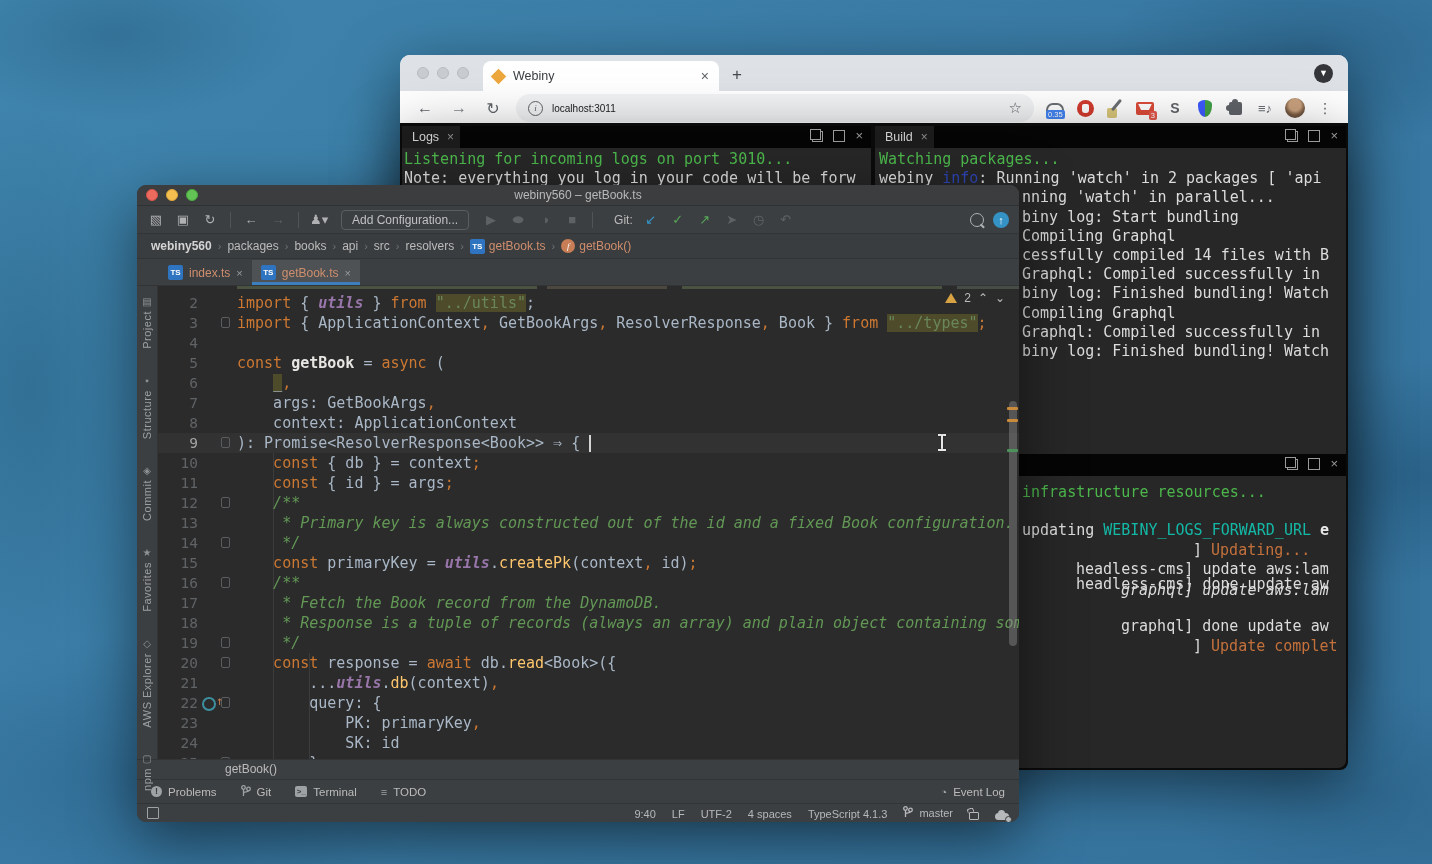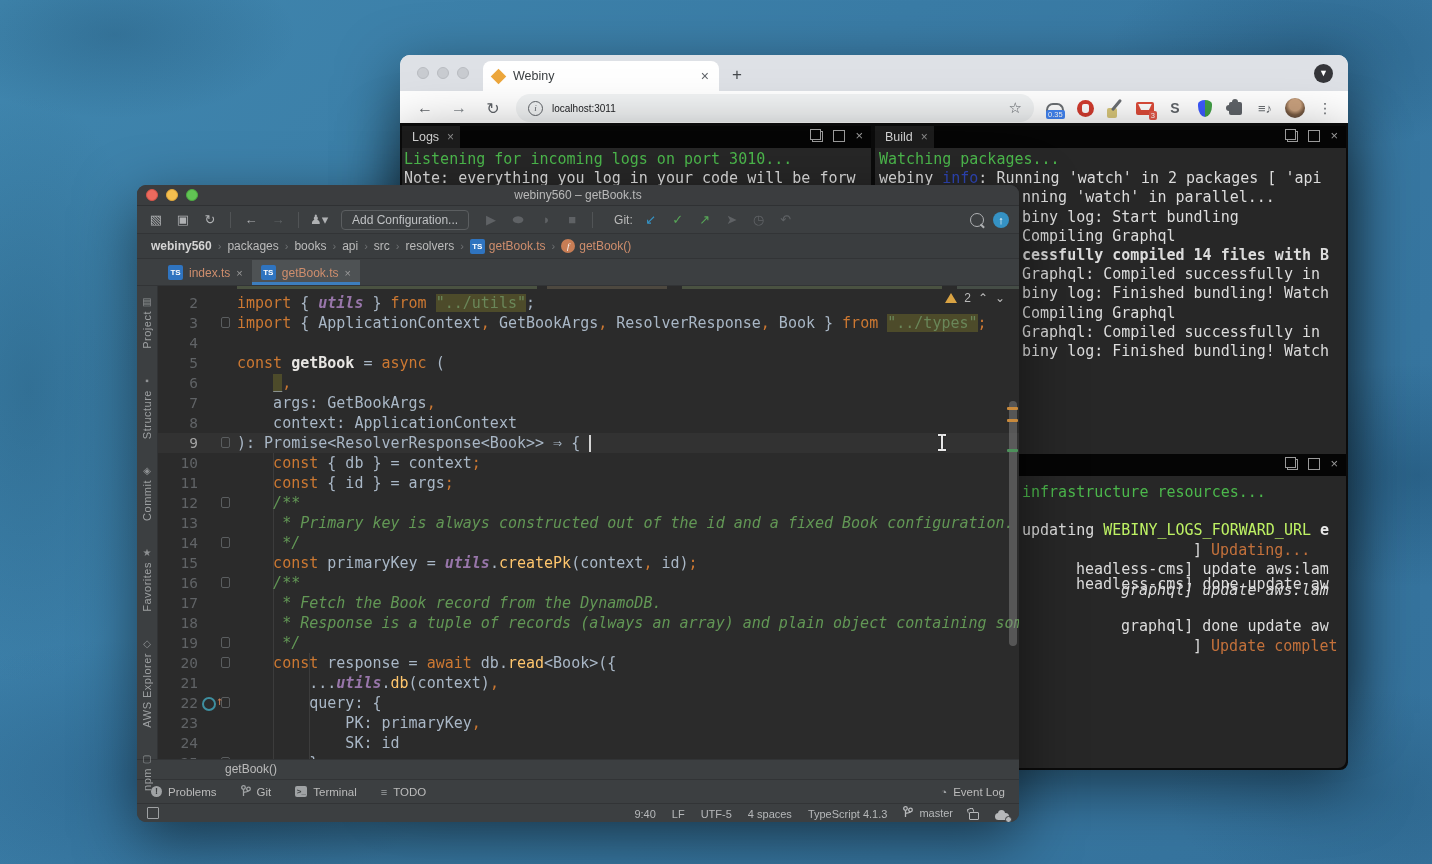--- a/index.html
+++ b/index.html
@@ -38,21 +38,21 @@
   .pane{position:absolute;background:#272727;}
   .ttabbar{position:absolute;height:22px;background:#050505;color:#cfcfcf;font-size:12.5px;font-family:"Liberation Sans",sans-serif;display:flex;align-items:center;}
   .ttab{padding:0 6px 0 10px;display:flex;gap:8px;align-items:center;background:#1c1c1c;height:100%;}
   .ttab .x{color:#8a8a8a;font-size:12px;}
   .tctrl{position:absolute;right:8px;top:4px;display:flex;gap:10px;align-items:center;}
   .tc-float{width:9px;height:9px;border:1px solid #9a9a9a;position:relative;}
   .tc-float:before{content:"";position:absolute;left:-3px;top:-3px;width:9px;height:9px;border:1px solid #9a9a9a;background:#050505;}
   .tc-max{width:10px;height:10px;border:1px solid #9a9a9a;}
   .tc-x{color:#9a9a9a;font-size:13px;line-height:10px;}
   .tline{position:absolute;white-space:pre;font-size:15px;line-height:19px;}
-  .tg{color:#4cb84c}.tw{color:#dcdcdc}.tb{color:#2e46b8}.to{color:#c4713b}.tdim{color:#bef264}.twb{color:#e8e8e8;font-weight:bold}
+  .tg{color:#4cb84c}.tw{color:#dcdcdc}.tb{color:#2e46b8}.to{color:#c4713b}.tdim{color:#14b8a6}.twb{color:#e8e8e8;font-weight:bold}
   
   #ide{left:137px;top:185px;width:882px;height:637px;background:#3c3f41;border-radius:9px;display:flex;flex-direction:column;overflow:hidden;}
   .i-title{height:20px;background:#3b3d3f;border-bottom:1px solid #2f3133;position:relative;text-align:center;color:#b9b9b9;font-size:12px;line-height:20px;flex:none;}
   .i-title .tl{top:4px;}
   .i-toolbar{height:27px;background:#3c3f41;border-bottom:1px solid #323436;display:flex;align-items:center;padding:0 10px;gap:9px;flex:none;color:#afb1b3;font-size:13px;}
   .tbi{width:18px;text-align:center;flex:none;font-size:13px;line-height:18px;}
   .dim{color:#5f6265;}
   .addcfg{border:1px solid #5b5e60;border-radius:4px;color:#bfc1c3;font-size:12px;padding:2px 10px;margin:0 4px;}
   .gitlabel{color:#bbb;font-size:12px;margin-left:10px;}
   .vsep{width:1px;height:16px;background:#515456;margin:0 2px;flex:none;}
@@ -210,21 +210,21 @@
         </span>
     </div>
     <div id="termlines">
         <div class="tline" style="left: 4px; top: 27px; text-align: right;"><span class="tg">Listening for incoming logs on port 3010...</span></div>
         <div class="tline" style="left: 4px; top: 46.2px;"><span class="tw">Note: everything you log in your code will be forw</span></div>
         <div class="tline" style="left: 479px; top: 27px;"><span class="tg">Watching packages...</span></div>
         <div class="tline" style="left: 479px; top: 46.2px;"><span class="tw">webiny </span><span class="tb">info</span><span class="tw">: Running 'watch' in 2 packages [ 'api</span></div>
         <div class="tline" style="left: 622px; top: 65.4px;"><span class="tw">nning 'watch' in parallel...</span></div>
         <div class="tline" style="left: 622px; top: 84.6px;"><span class="tw">biny log: Start bundling</span></div>
         <div class="tline" style="left: 622px; top: 103.8px;"><span class="tw">Compiling Graphql</span></div>
-        <div class="tline" style="left: 622px; top: 123px; font-weight: bold;"><span class="tw">cessfully compiled 14 files with B</span></div>
+        <div class="tline" style="left: 622px; top: 123px;"><span class="tw">cessfully compiled 14 files with B</span></div>
         <div class="tline" style="left: 622px; top: 142.2px;"><span class="tw">Graphql: Compiled successfully in</span></div>
         <div class="tline" style="left: 622px; top: 161.4px;"><span class="tw">biny log: Finished bundling! Watch</span></div>
         <div class="tline" style="left: 622px; top: 180.6px;"><span class="tw">Compiling Graphql</span></div>
         <div class="tline" style="left: 622px; top: 199.8px;"><span class="tw">Graphql: Compiled successfully in</span></div>
         <div class="tline" style="left: 622px; top: 219px;"><span class="tw">biny log: Finished bundling! Watch</span></div>
         <div class="tline" style="left: 622px; top: 360px;"><span class="tg">infrastructure resources...</span></div>
         <div class="tline" style="left: 622px; top: 379.2px;"></div>
         <div class="tline" style="left: 622px; top: 398.4px;"><span class="tw">updating </span><span class="tdim">WEBINY_LOGS_FORWARD_URL</span><span class="twb"> e</span></div>
         <div class="tline" style="left: 793px; top: 417.6px;"><span class="tw">] </span><span class="to">Updating...</span></div>
         <div class="tline" style="left: 676px; top: 436.8px;"><span class="tw">headless-cms] update aws:lam</span></div>
@@ -447,21 +447,21 @@
         <span class="bitem" style="margin-left: auto;">
           <span class="bico">◔</span>
           <span>Event Log</span>
         </span>
       </div>
     <div class="i-status">
       <span class="sq"></span>
       <span class="statright" id="statitems">
           <span>9:40</span>
           <span>LF</span>
-          <span>UTF-5</span>
+          <span>UTF-2</span>
           <span>4 spaces</span>
           <span>TypeScript 4.1.3</span>
           <span class="bitem">
             <span class="branchsvg"><svg width="10" height="12" viewBox="0 0 10 12">
                 <circle cx="2.5" cy="2.5" r="1.8" fill="none" stroke="#b6b8ba" stroke-width="1.3"></circle>
                 <circle cx="7.5" cy="4" r="1.8" fill="none" stroke="#b6b8ba" stroke-width="1.3"></circle>
                 <path d="M2.5 4.3 V11 M2.5 8 C2.5 6 7.5 7.5 7.5 5.8" fill="none" stroke="#b6b8ba" stroke-width="1.3"></path>
               </svg></span>
             <span>master</span>
           </span>

